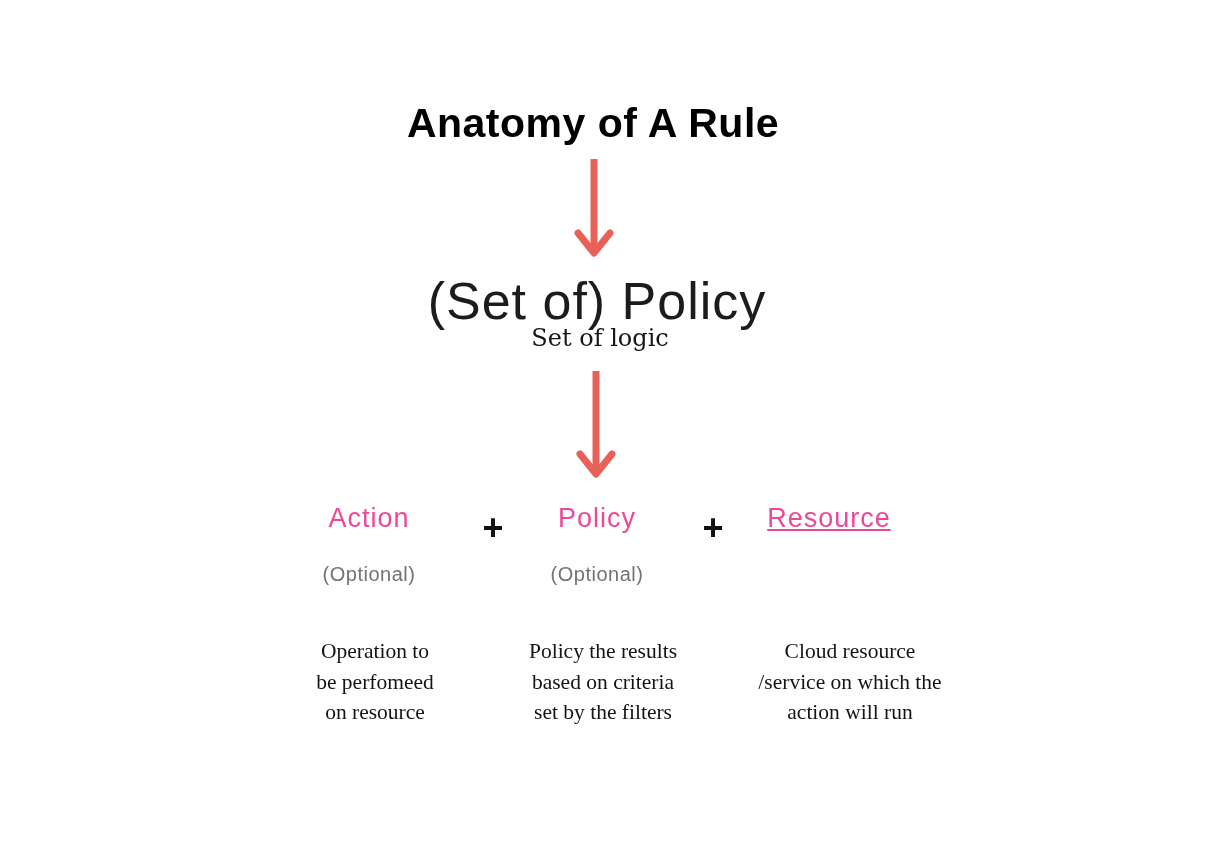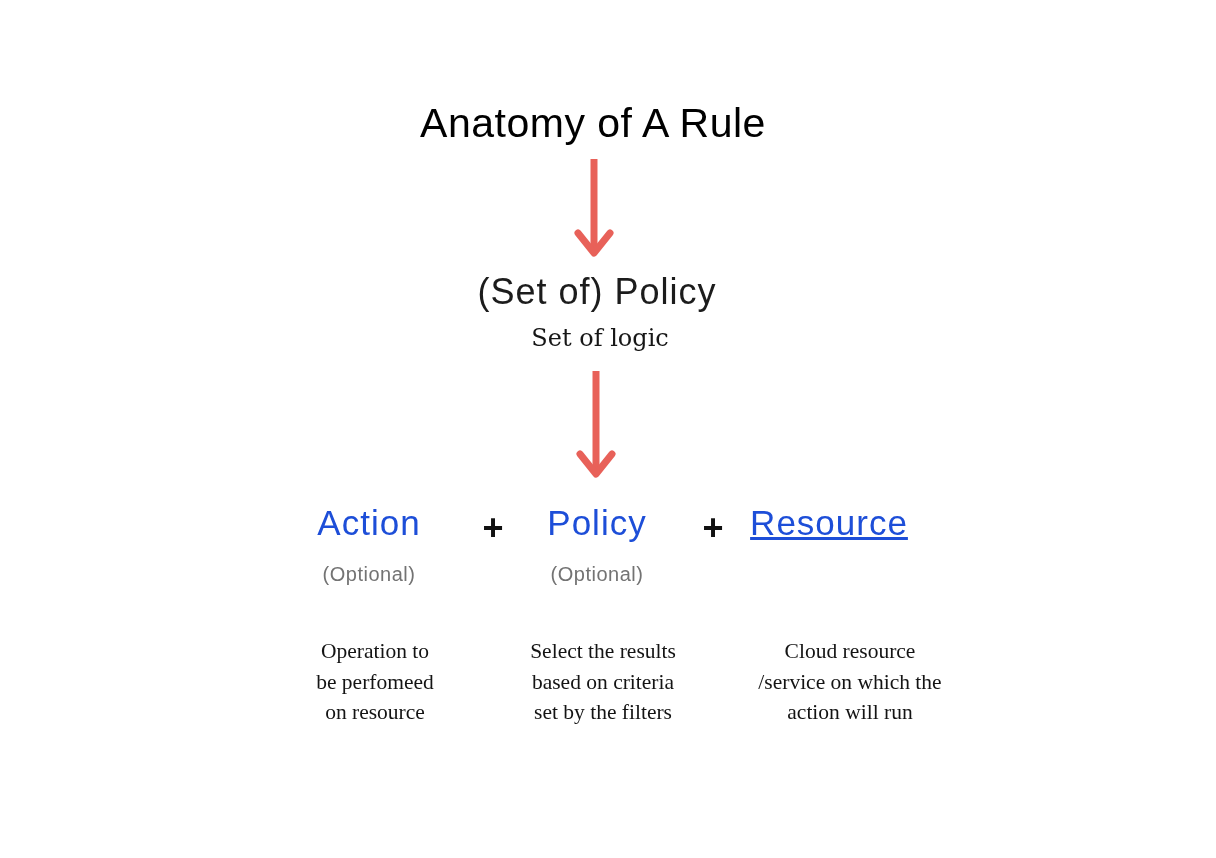--- a/index.html
+++ b/index.html
@@ -18,52 +18,52 @@
   .center-abs {
     position: absolute;
     transform: translateX(-50%);
     white-space: nowrap;
   }
   .title {
     left: 593px;
     top: 100px;
     margin: 0;
     font-size: 41px;
-    font-weight: 400;
+    font-weight: 700;
     letter-spacing: 0.5px;
     color: #000000;
     font-family: "Liberation Sans", sans-serif;
   }
   .policy-heading {
     left: 597px;
     top: 271px;
-    font-size: 36px;
+    font-size: 52px;
     font-weight: 400;
     color: #1c1c1c;
     letter-spacing: 1px;
   }
   .policy-subheading {
     left: 600px;
     top: 324px;
     font-size: 24px;
     color: #161616;
     font-family: "DejaVu Serif", serif;
   }
   .arrow {
     position: absolute;
     transform: translateX(-50%);
     line-height: 0;
   }
   .arrow-1 { left: 594px; top: 156px; }
   .arrow-2 { left: 596px; top: 369px; }
   .component-label {
     top: 503px;
-    font-size: 35px;
+    font-size: 27px;
     font-weight: 400;
-    color: #1d4ed8;
+    color: #ec4899;
     letter-spacing: 1px;
   }
   .label-action   { left: 369px; }
   .label-filter   { left: 597px; }
   .label-resource { left: 829px; text-decoration: underline; }
   .plus {
     top: 507px;
     font-size: 36px;
     font-weight: 700;
     color: #111111;
@@ -120,20 +120,20 @@
   <div class="component-label label-filter center-abs">Policy</div>
   <div class="plus plus-2 center-abs">+</div>
   <div class="component-label label-resource center-abs">Resource</div>
 
   <div class="qualifier qualifier-action center-abs">(Optional)</div>
   <div class="qualifier qualifier-filter center-abs">(Optional)</div>
 
   <div class="description description-action center-abs">Operation to
 be perfomeed
 on resource</div>
-  <div class="description description-filter center-abs">Select the results
+  <div class="description description-filter center-abs">Policy the results
 based on criteria
 set by the filters</div>
   <div class="description description-resource center-abs">Cloud resource
 /service on which the
 action will run</div>
 
 </div>
 
 </body></html>

